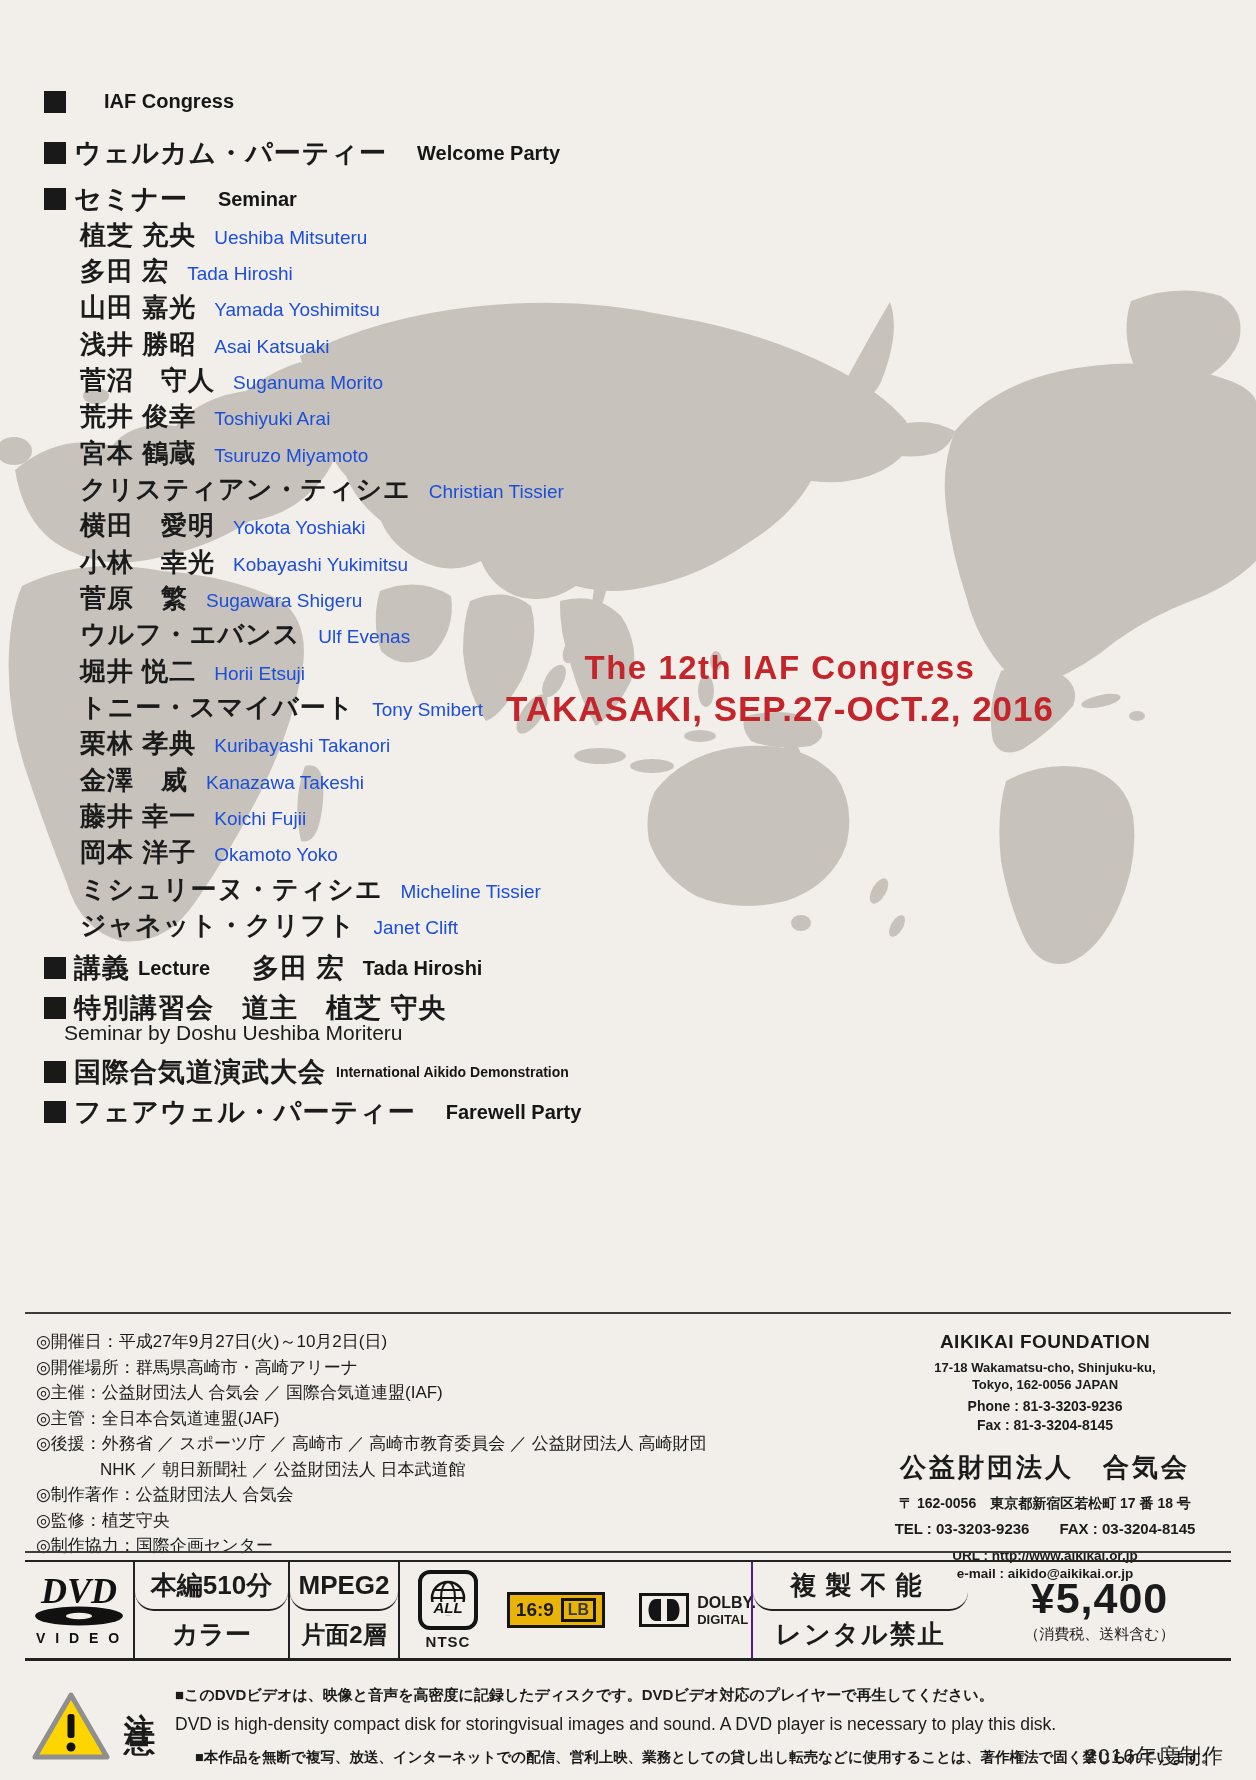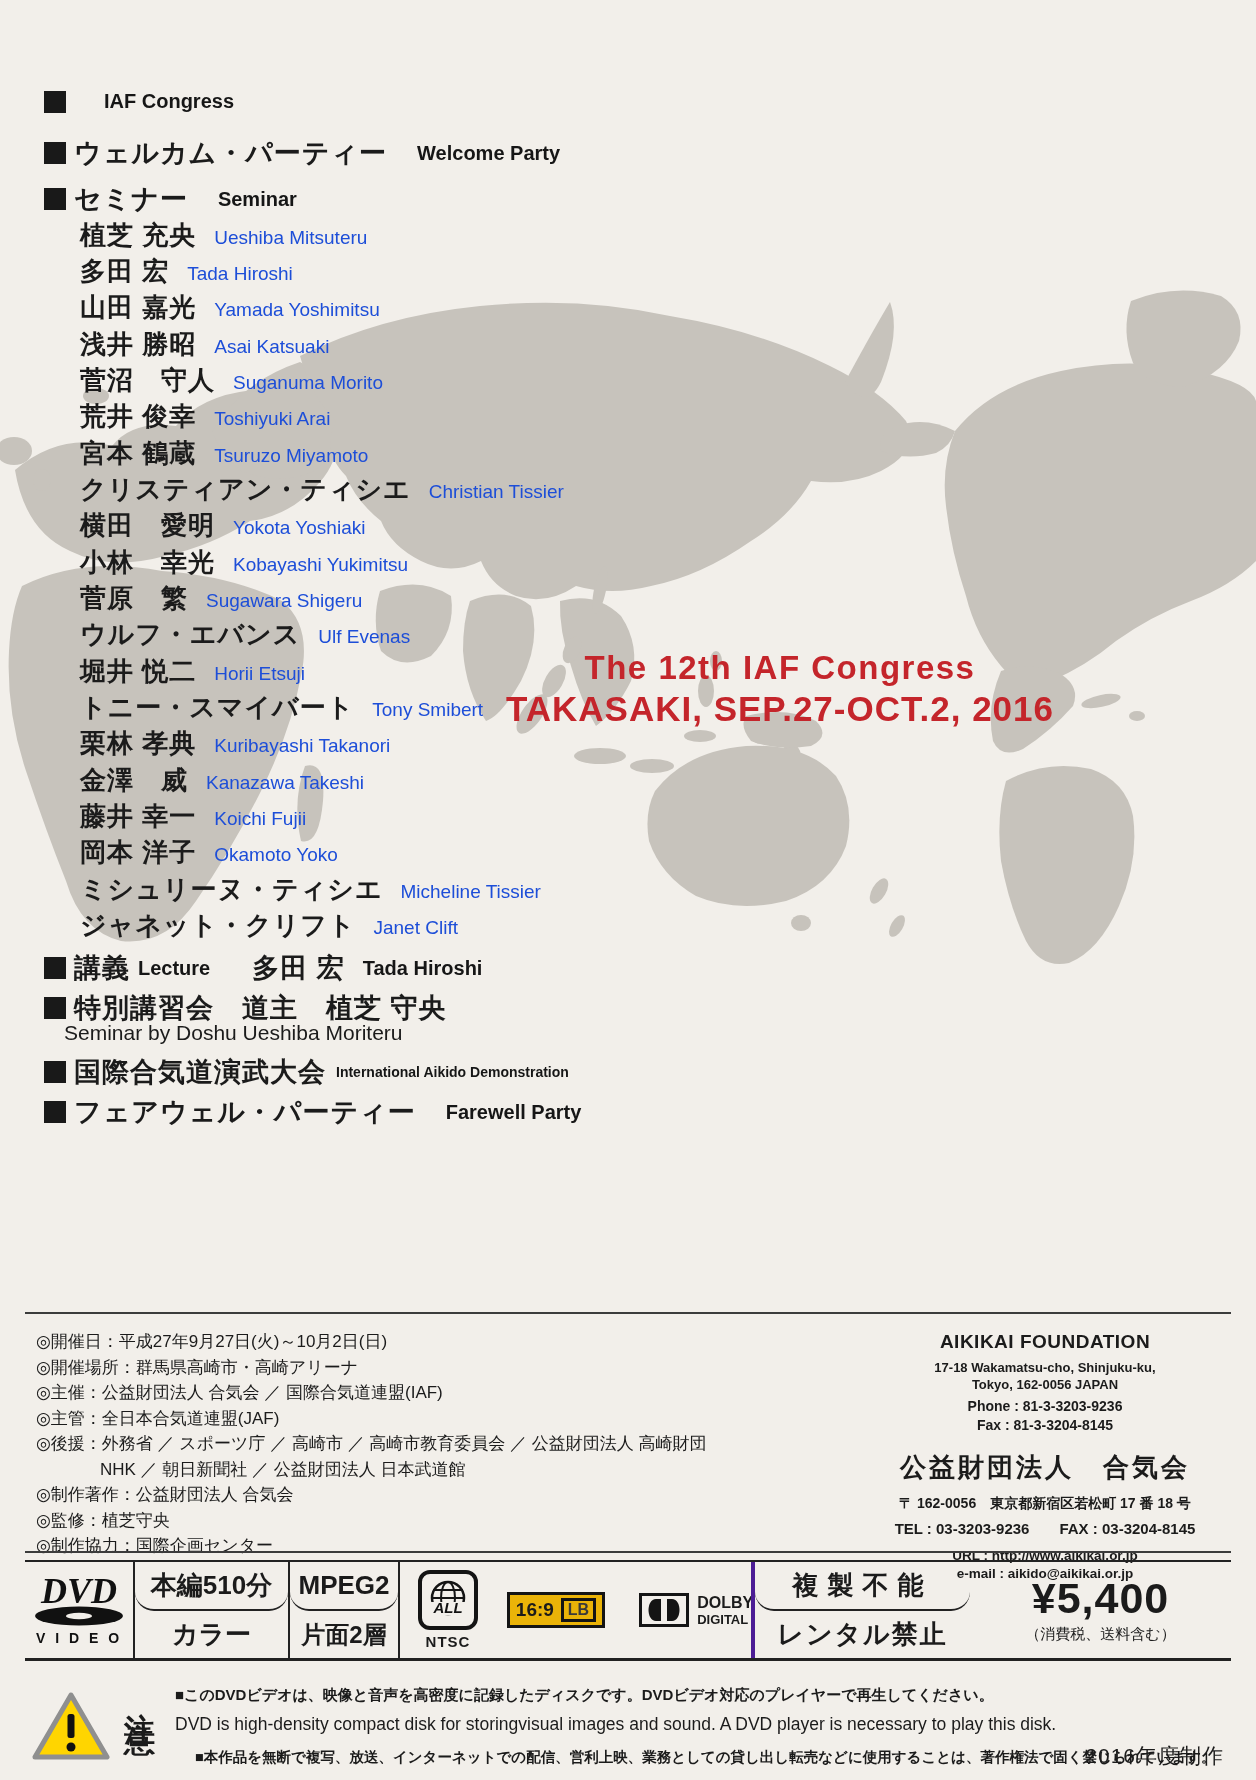--- a/index.html
+++ b/index.html
@@ -43,21 +43,21 @@
   
   .specbar{position:absolute;left:25px;top:1560px;width:1206px;height:96px;z-index:2;
     border-top:2px solid #222;border-bottom:3px solid #222;display:flex;align-items:stretch;}
   .cell{display:flex;flex-direction:column;justify-content:center;align-items:center;}
   .c1{width:108px;}
   .c2{width:153px;border-left:2px solid #222;border-right:2px solid #222;}
   .c3{width:108px;border-right:2px solid #222;}
   .c4{width:96px;}
   .c5{width:120px;}
   .c6{width:135px;}
-  .c7{width:215px;border-left:4px solid #4c1d95;}
+  .c7{width:215px;border-left:2px solid #4c1d95;}
   .c8{flex:1;}
   .half{flex:1;display:flex;align-items:center;justify-content:center;width:100%;}
   .half.top{border-bottom:2px solid #222;border-radius:19px;}
   .spec-jp{font-weight:bold;font-size:26px;letter-spacing:0px;}
   .copy-t{font-weight:bold;font-size:26px;letter-spacing:9px;}
   .copy-b{font-weight:bold;font-size:26px;letter-spacing:2px;}
   .price{font-weight:bold;font-size:43px;letter-spacing:1px;line-height:1;}
   .price-note{font-size:15px;font-weight:500;margin-top:5px;}
 
   .all-badge{width:52px;height:52px;border:4px solid #141414;border-radius:12px;position:relative;

